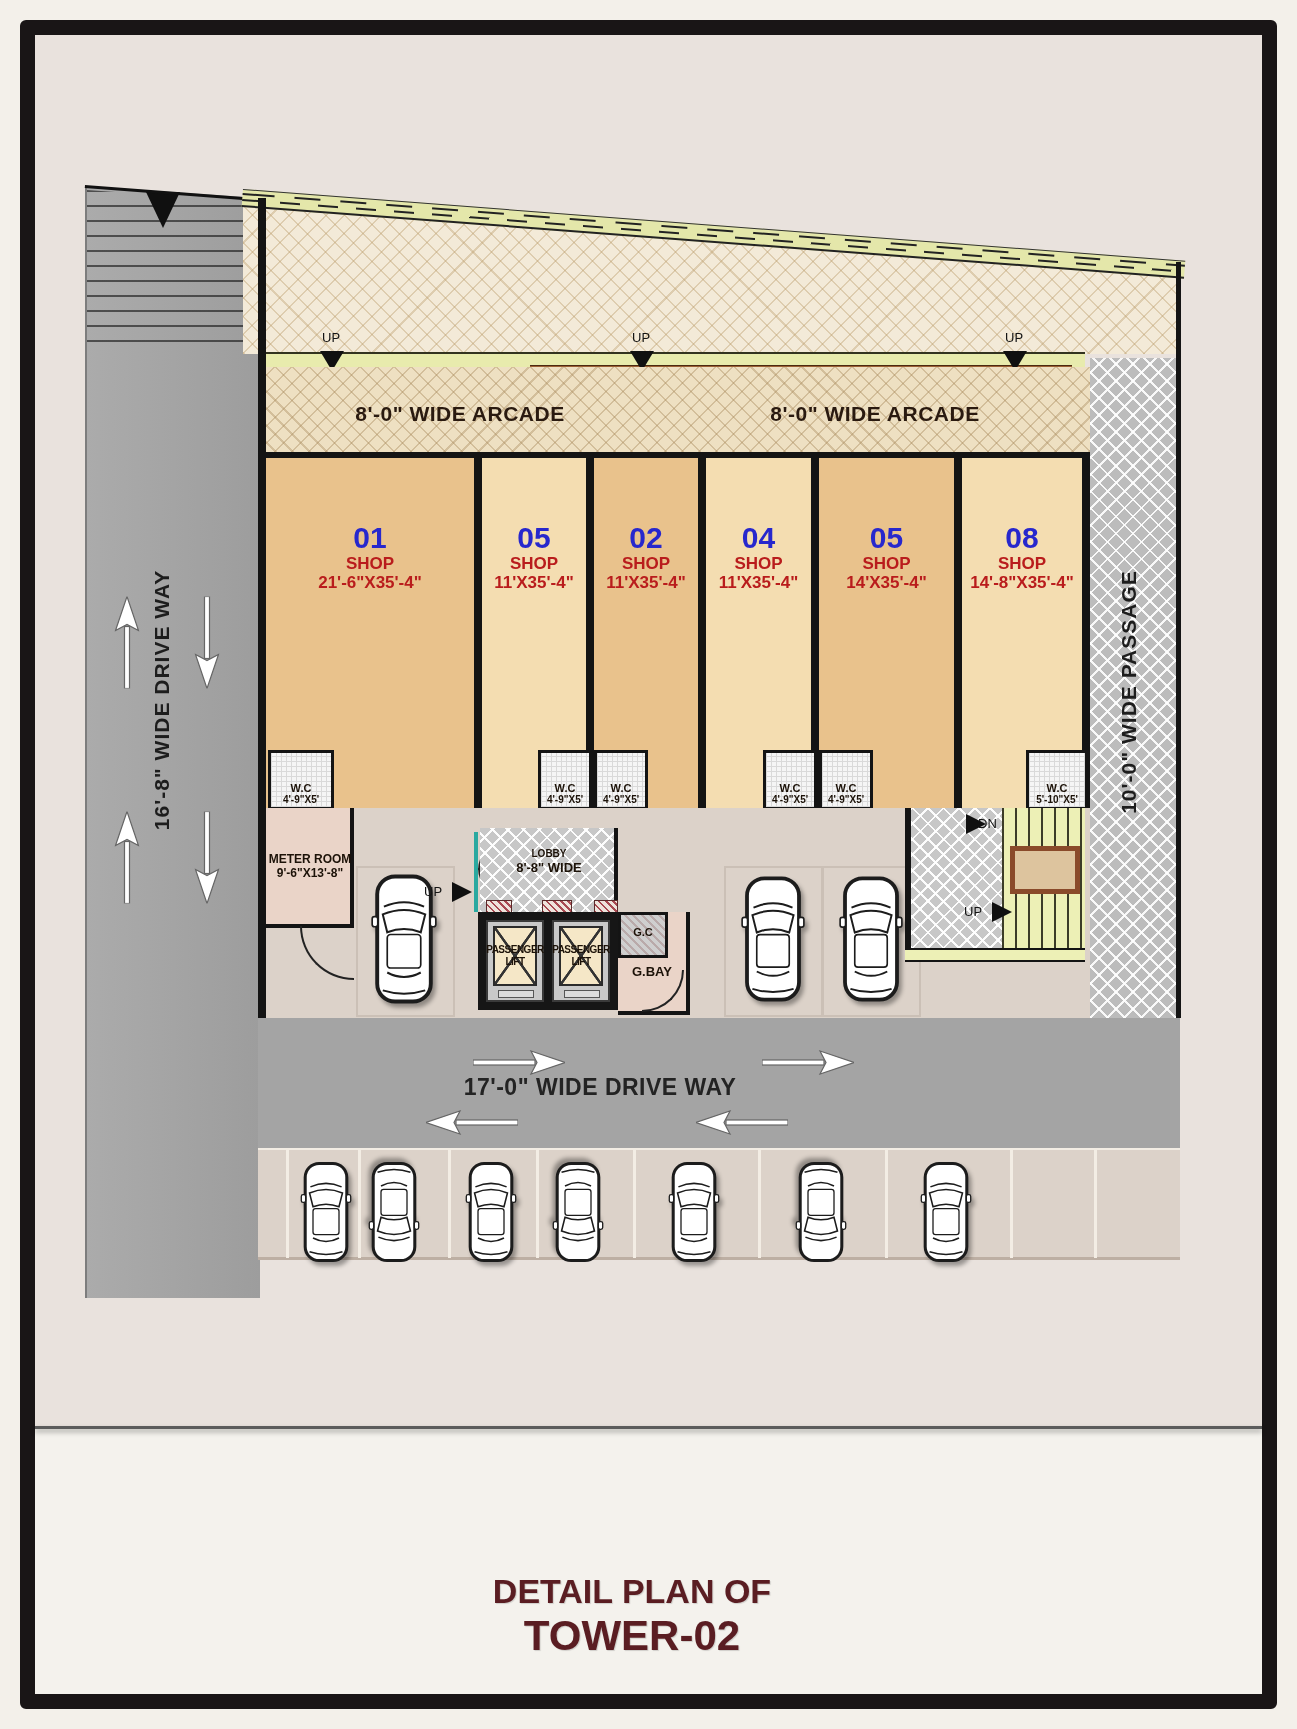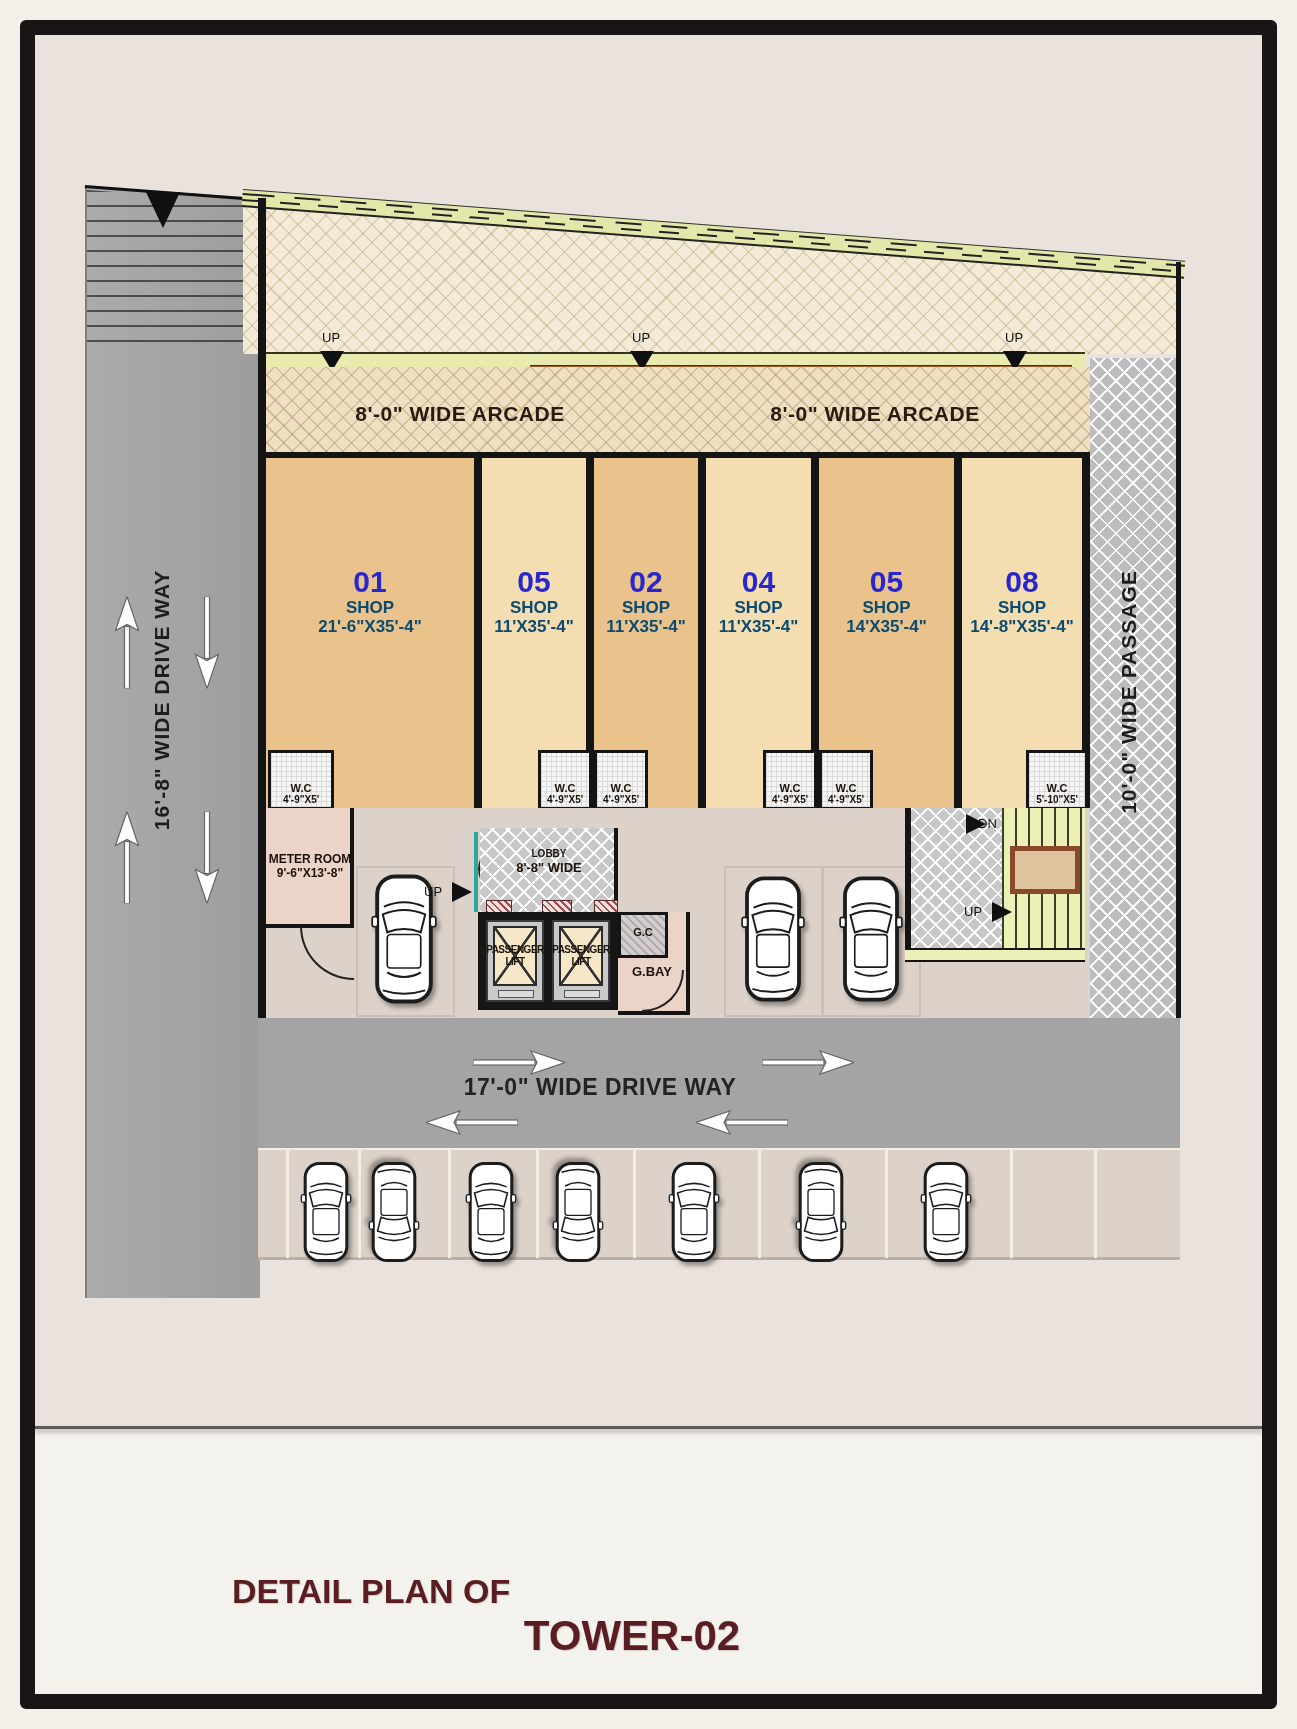--- a/index.html
+++ b/index.html
@@ -32,44 +32,44 @@
   .driveway{background:linear-gradient(90deg,#ababab,#9d9d9d);}
   .ramp{background-image:repeating-linear-gradient(180deg,rgba(25,25,25,.8) 0 2px,transparent 2px 15px);}
   .stepstrip{background:#e8ebad;border-top:2px solid #33331f;border-bottom:2px solid #33331f;}
   .brownline{background:#9c6033;border-top:1px solid #4a2a12;border-bottom:1px solid #4a2a12;}
   .wallstrip{background-color:#e4e7aa;border-top:1px solid #333;border-bottom:2px solid #222;
     background-image:repeating-linear-gradient(90deg,#222 0 26px,transparent 26px 46px),
                      repeating-linear-gradient(90deg,#222 0 20px,transparent 20px 38px);
     background-size:100% 2px,100% 2px;background-position:6px 3px,0 9px;background-repeat:repeat-x;}
   .shopblock{background:#141414;}
   .shopfill{top:458px;height:383px;display:flex;flex-direction:column;align-items:center;
-    padding-top:108px;box-sizing:border-box;text-align:right;}
+    padding-top:64px;box-sizing:border-box;text-align:right;}
   .shopA{background:#e9c28c;} .shopB{background:#f4ddb1;}
   .shopnum{color:#2727cd;font-size:30px;font-weight:bold;line-height:1.05;}
-  .shoptxt{color:#0c4a6e;font-size:17px;font-weight:bold;line-height:1.15;}
+  .shoptxt{color:#b91c1c;font-size:17px;font-weight:bold;line-height:1.15;}
   .treads{background-color:#edf0b6;background-image:
     repeating-linear-gradient(90deg,#3c3c28 0 2px,transparent 2px 13px);}
   .liftcab{background-color:#f5e7c7;border:2px solid #2b2b2b;
     background-image:linear-gradient(to top right,transparent 47.5%,#333 48.5%,#333 51.5%,transparent 52.5%),
                      linear-gradient(to bottom right,transparent 47.5%,#333 48.5%,#333 51.5%,transparent 52.5%);}
   .stub{background:repeating-linear-gradient(45deg,#a84a52 0 2px,#eee4dc 2px 5px);border:1px solid #5a2a2a;}
   .tri-down{width:0;height:0;border-left:12px solid transparent;border-right:12px solid transparent;border-top:20px solid #101010;}
   .tri-down-big{width:0;height:0;border-left:17px solid transparent;border-right:17px solid transparent;border-top:36px solid #101010;}
   .tri-right{width:0;height:0;border-top:10px solid transparent;border-bottom:10px solid transparent;border-left:20px solid #101010;}
   .marker{font-size:13px;font-weight:normal;color:#141414;}
   .arcade-label{font-size:21px;font-weight:bold;color:#2a1a10;text-align:center;letter-spacing:.5px;}
   .vlabel{font-size:21px;font-weight:bold;color:#1d1d1d;text-align:center;
     transform:rotate(-90deg);letter-spacing:1px;white-space:nowrap;}
   .hlabel{font-size:23px;font-weight:bold;color:#232323;text-align:center;letter-spacing:.5px;}
   .room-label{font-weight:bold;color:#1c1208;text-align:center;line-height:1.2;}
   .arcq{border:2px solid #222;}
   .car{filter:drop-shadow(3px 4px 2px rgba(0,0,0,.35));}
   .stall{border:2px solid #cbc0b6;}
   .stall-line{width:3px;background:#f3ede4;}
-  .title1{font-size:34px;font-weight:bold;color:#5a1d22;text-align:left;text-shadow:1px 1px 1px rgba(0,0,0,.15);}
+  .title1{font-size:34px;font-weight:bold;color:#5a1d22;text-align:center;text-shadow:1px 1px 1px rgba(0,0,0,.15);}
   .title2{font-size:42px;font-weight:bold;color:#5a1d22;text-align:center;text-shadow:1px 1px 1px rgba(0,0,0,.15);}
 </style>
 </head>
 <body>
 
 <svg width="0" height="0" style="position:absolute" aria-hidden="true">
   <defs>
     <g id="sym-car">
       <rect x="6" y="4" width="48" height="112" rx="16" fill="#ffffff" stroke="#1c1c1c" stroke-width="3.5"></rect>
       <path d="M12 31 Q30 23 48 31" fill="none" stroke="#1c1c1c" stroke-width="1.8"></path>

